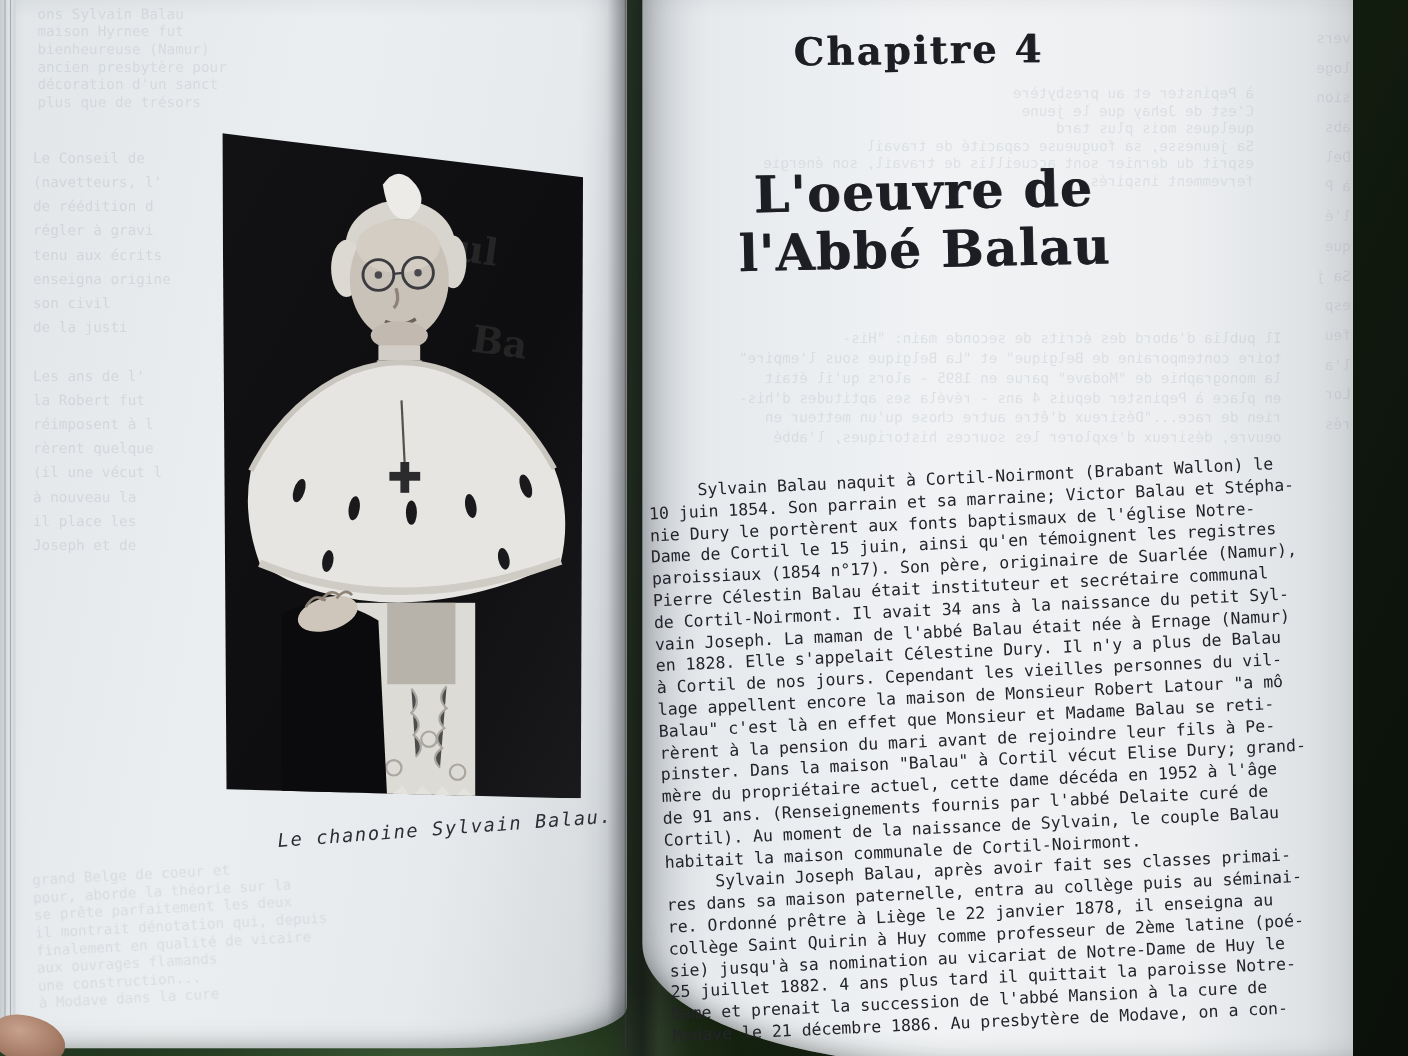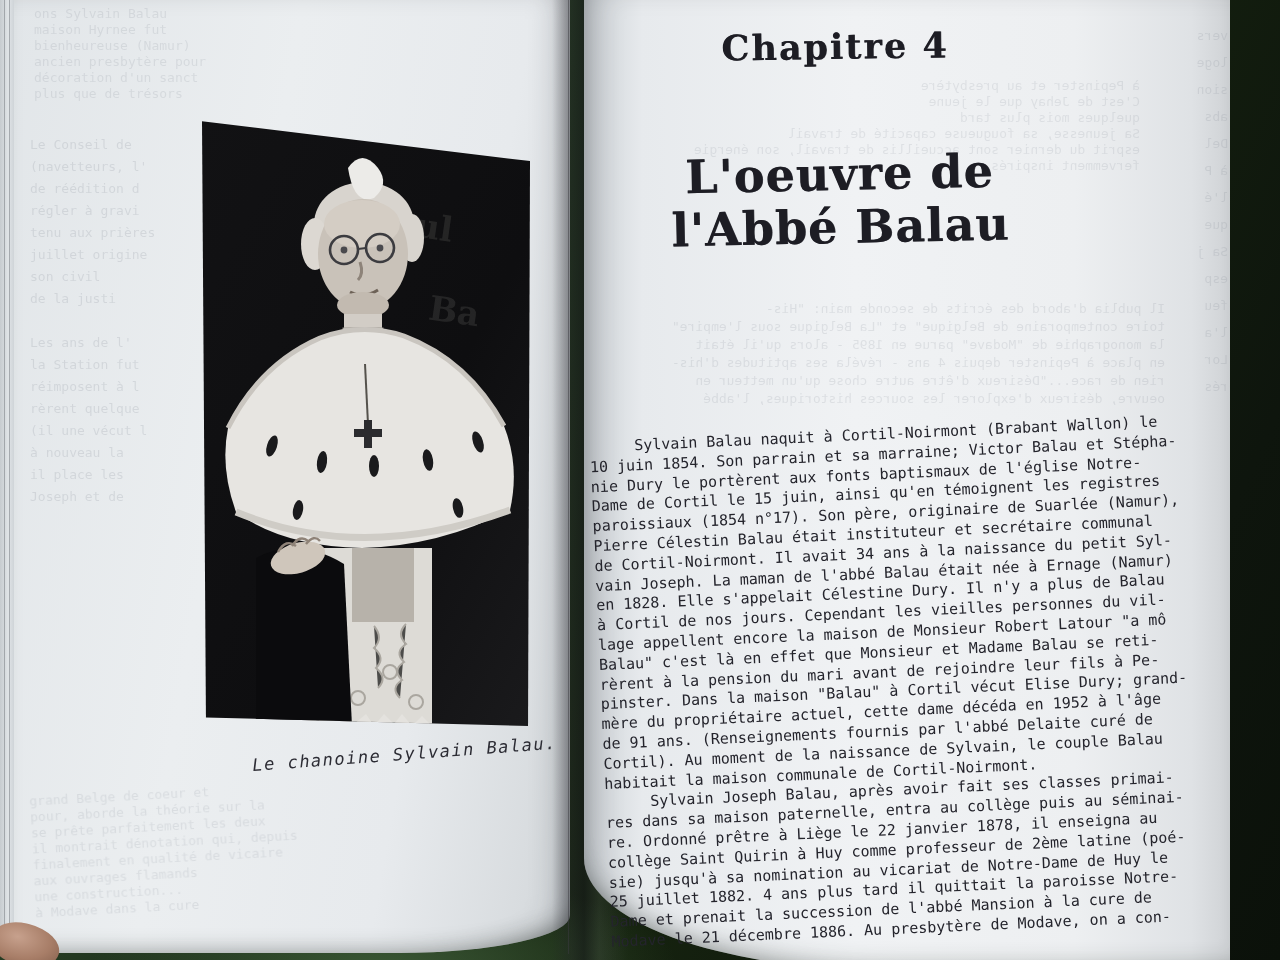--- a/index.html
+++ b/index.html
@@ -91,27 +91,27 @@
     <div class="line">bienheureuse (Namur)</div>
     <div class="line">ancien presbytère pour</div>
     <div class="line">décoration d'un sanct</div>
     <div class="line">plus que de trésors</div>
   </div>
 <div id="lp-ghost-margin" class="abs ghost">
     <div class="line">Le Conseil de</div>
     <div class="line">(navetteurs, l'</div>
     <div class="line">de réédition d</div>
     <div class="line">régler à gravi</div>
-    <div class="line">tenu aux prières</div>
-    <div class="line">juillet origine</div>
+    <div class="line">tenu aux écrits</div>
+    <div class="line">enseigna origine</div>
     <div class="line">son civil</div>
     <div class="line">de la justi</div>
     <div class="line"> </div>
     <div class="line">Les ans de l'</div>
-    <div class="line">la Station fut</div>
+    <div class="line">la Robert fut</div>
     <div class="line">réimposent à l</div>
     <div class="line">rèrent quelque</div>
     <div class="line">(il une vécut l</div>
     <div class="line">à nouveau la</div>
     <div class="line">il place les</div>
     <div class="line">Joseph et de</div>
   </div>
 <div id="lp-ghost-bottom" class="abs ghost">
     <div class="line">grand Belge de coeur et</div>
     <div class="line">pour, aborde la théorie sur la</div>

